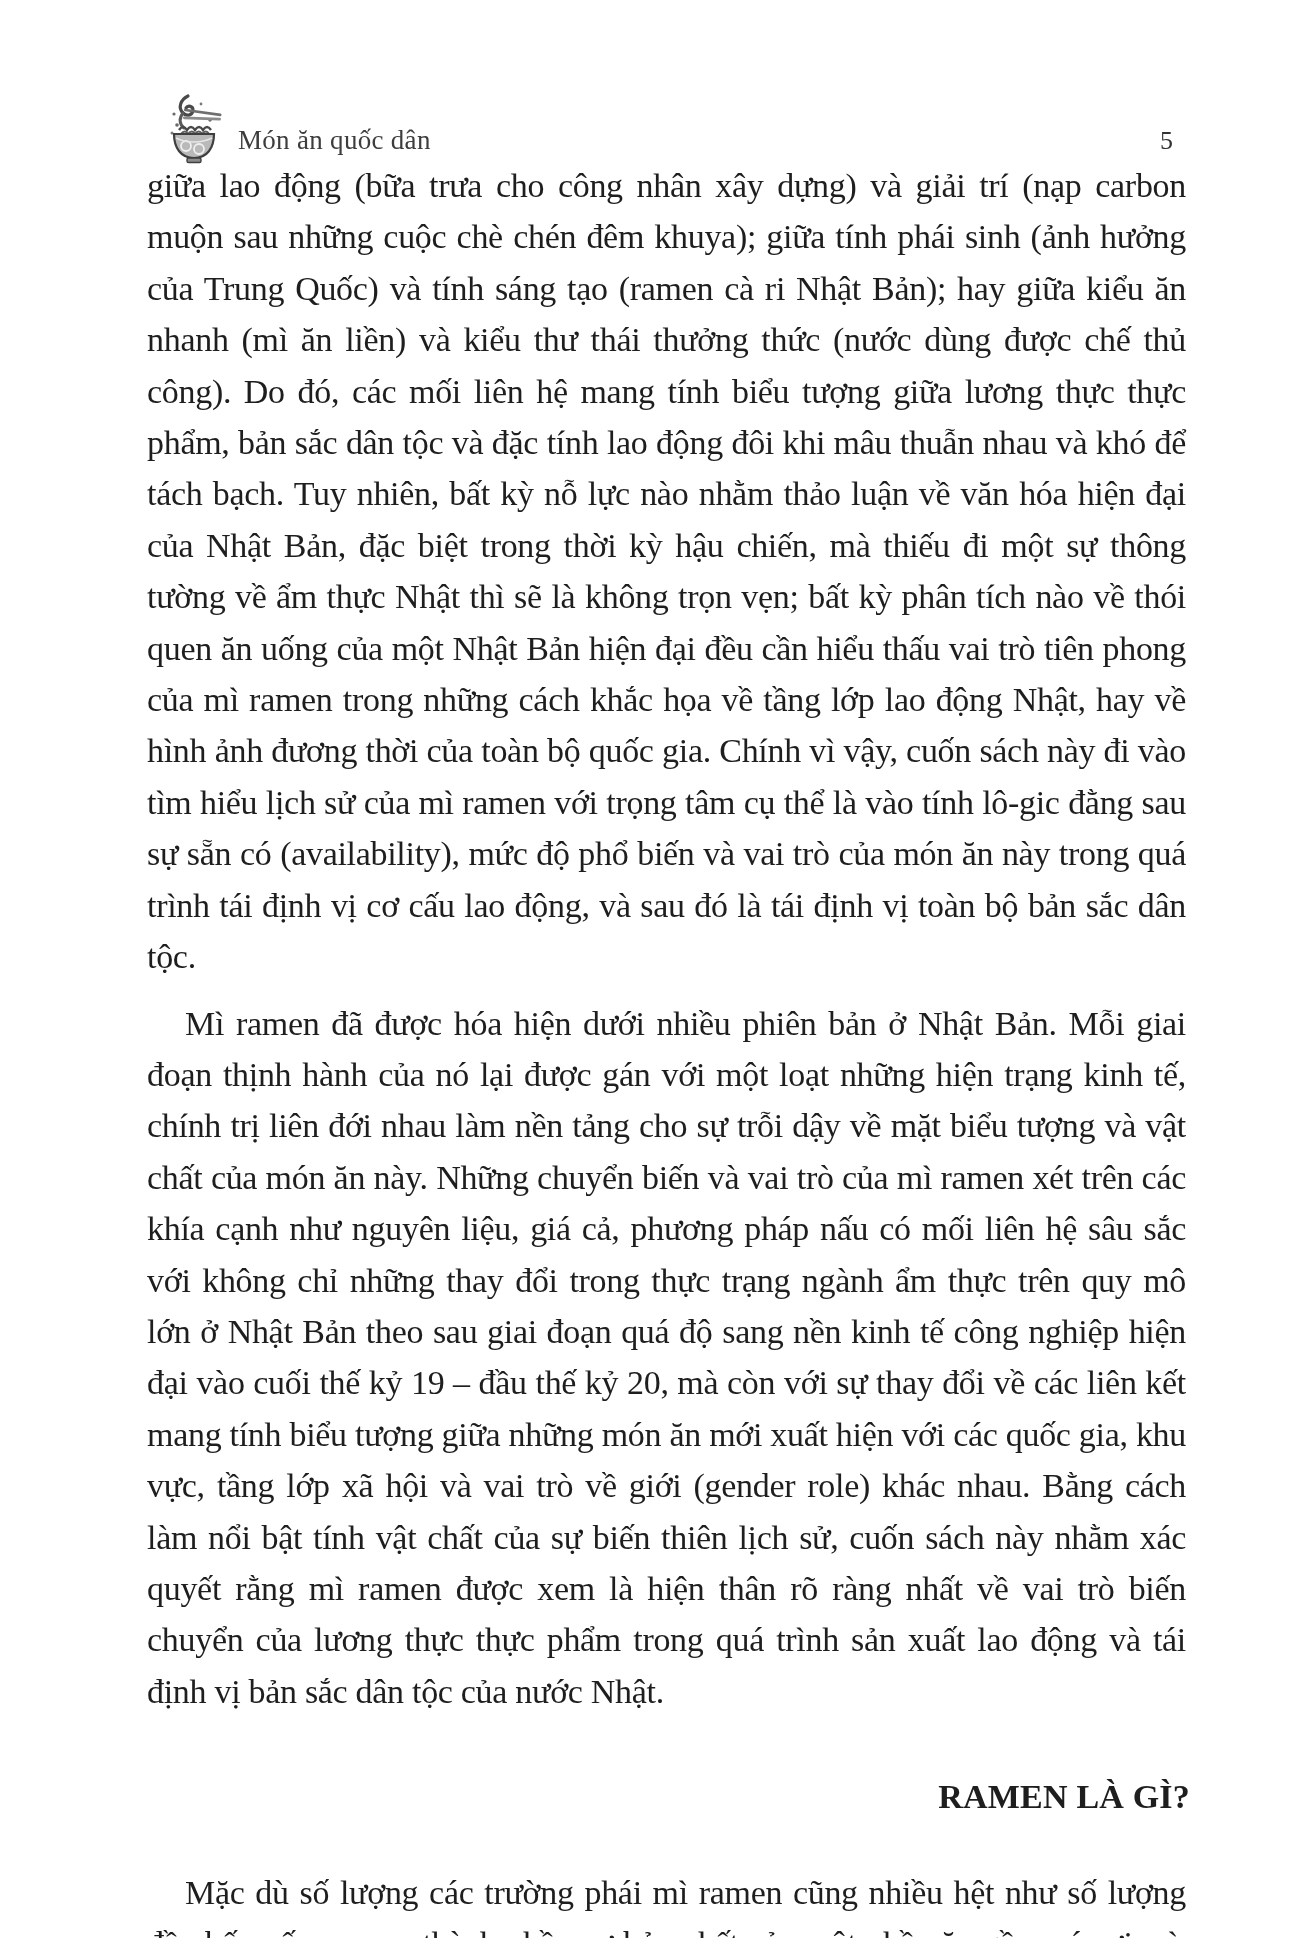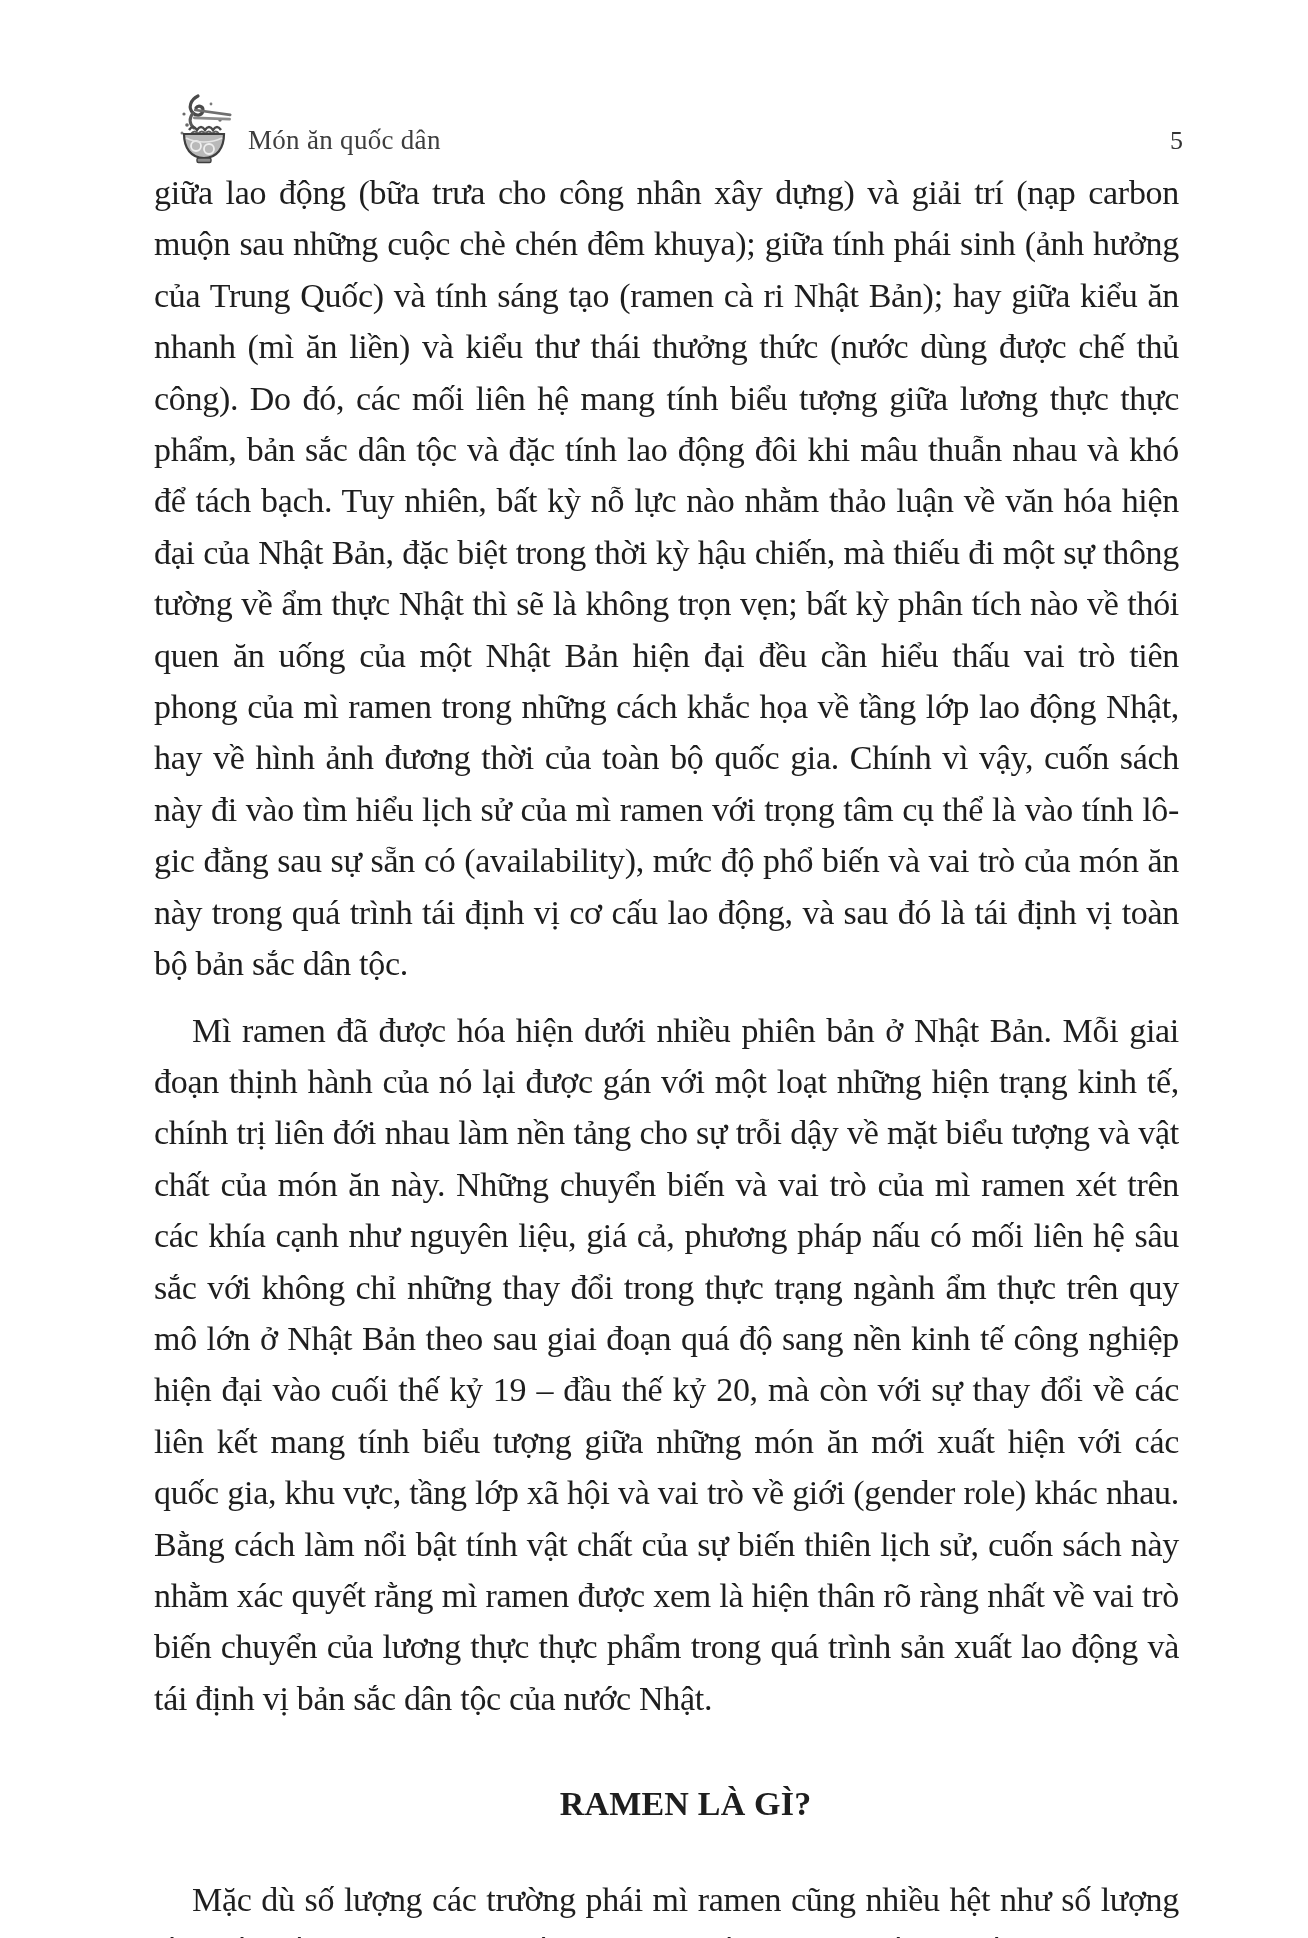--- a/index.html
+++ b/index.html
@@ -12,21 +12,21 @@
     width: 1308px;
     height: 1938px;
     background: #ffffff;
     overflow: hidden;
     font-family: "Liberation Serif", "DejaVu Serif", serif;
     color: #1e1e1e;
   }
   .running-header {
     position: absolute;
     top: 88px;
-    left: 176px;
+    left: 166px;
     width: 1007px;
     height: 78px;
   }
   .logo-wrap {
     position: absolute;
     left: 0;
     top: 4px;
     width: 56px;
     height: 74px;
   }
@@ -51,38 +51,38 @@
     top: 156px;
     left: 143px;
     width: 1047px;
     font-size: 34px;
     line-height: 51.4px;
     letter-spacing: -0.3px;
     text-align: justify;
     text-justify: inter-word;
   }
   .body-text p {
-    margin: 11px;
+    margin: 4px;
   }
   .para-indent {
     text-indent: 38px;
   }
   .para-spaced {
     margin-top: 15px !important;
   }
   .para-continues {
     text-align-last: justify;
   }
   .section-heading {
     margin: 54px 0 44px 0;
     text-indent: 38px;
     font-size: 34px;
     font-weight: bold;
     letter-spacing: 0.2px;
-    text-align: center;
+    text-align: right;
   }
   .italic { font-style: italic; }
 </style>
 </head>
 <body>
 
 <div class="page">
 
   <div class="running-header">
     <div class="logo-wrap">

